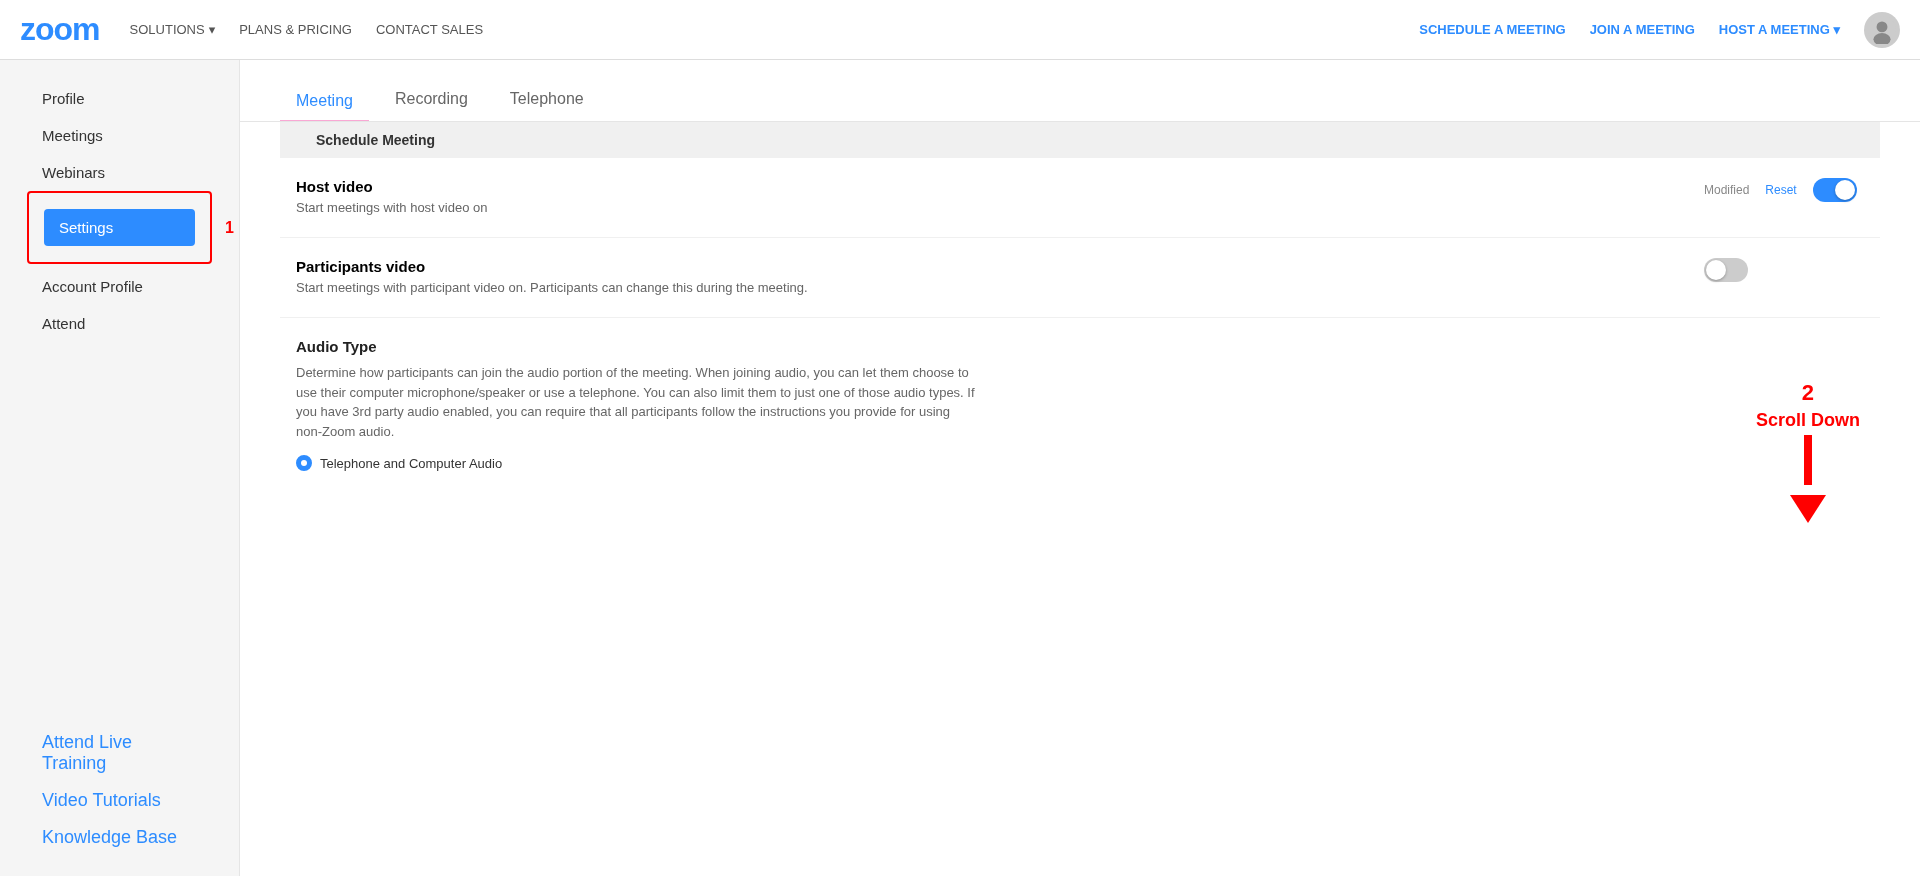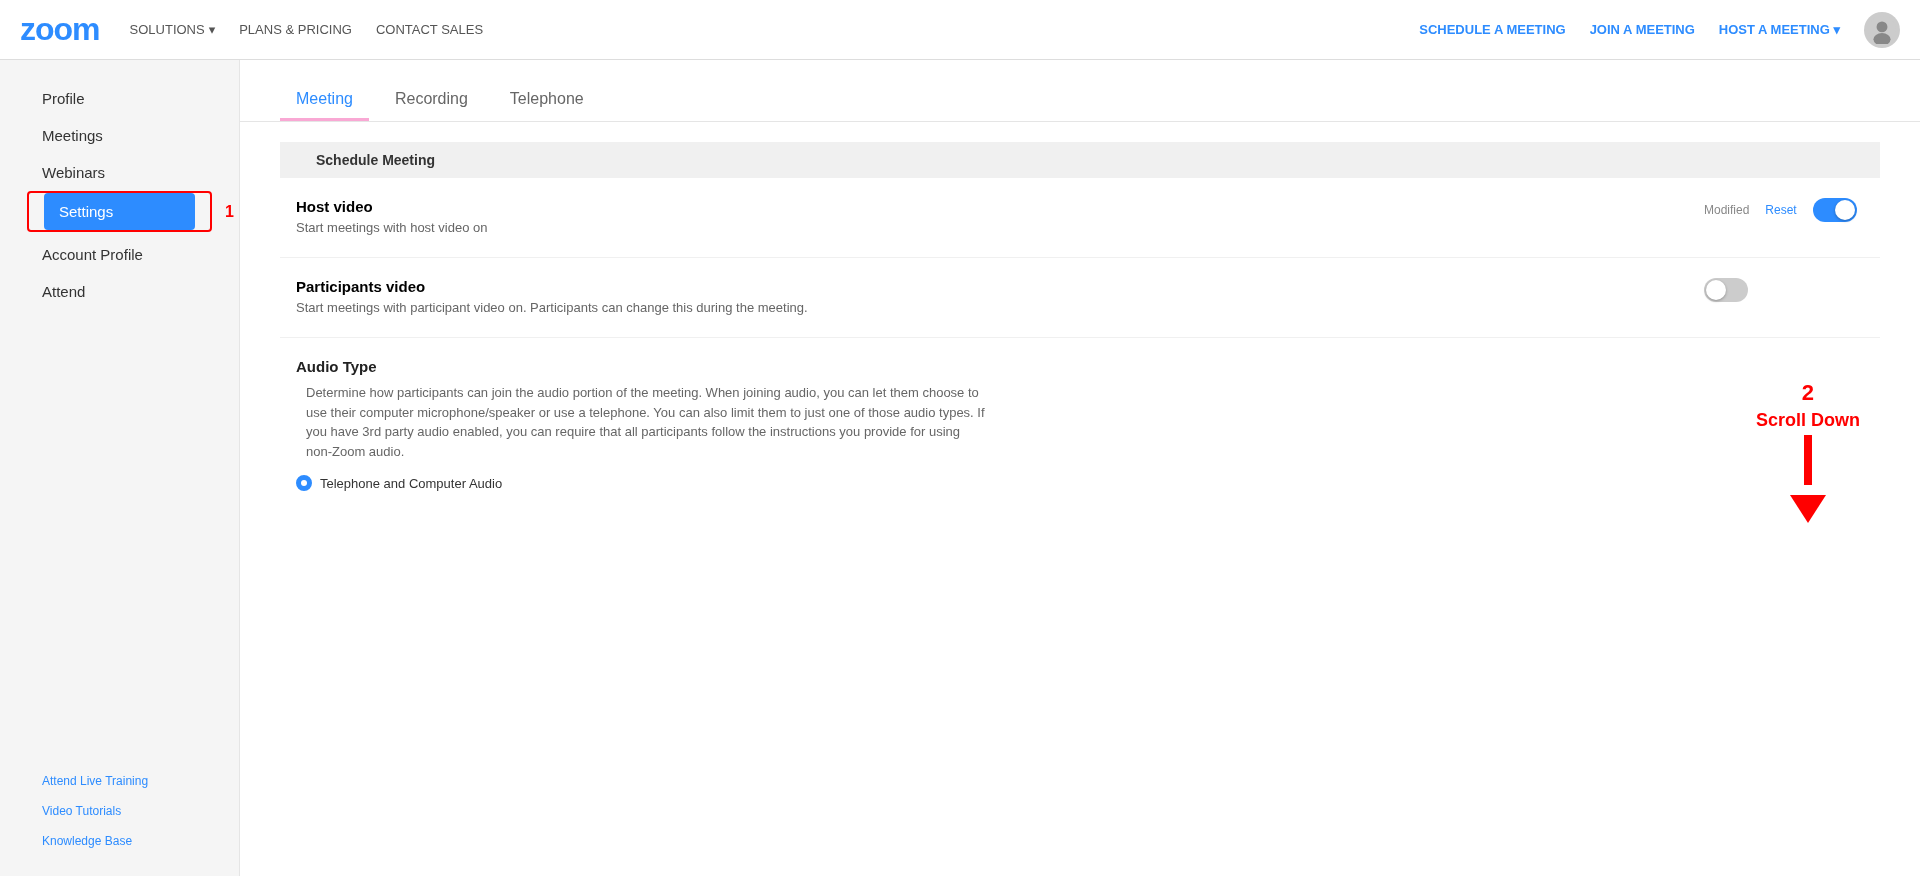--- a/index.html
+++ b/index.html
@@ -79,26 +79,26 @@
     .sidebar-item {
       padding: 10px 30px;
       font-size: 15px;
       color: #333;
       cursor: pointer;
     }
     .sidebar-item.active {
       background: #2D8CFF;
       color: #fff;
       border-radius: 4px;
-      margin: 0 15px;
+      margin: 16px 15px;
       padding: 10px 15px;
     }
     .sidebar-footer-link {
       padding: 8px 30px;
-      font-size: 12px;
+      font-size: 18px;
       color: #2D8CFF;
       cursor: pointer;
     }
 
     
     .settings-highlight-wrapper {
       position: relative;
       margin: 0 15px;
     }
     .settings-highlight-box {
@@ -135,21 +135,21 @@
     .tab {
       padding: 10px 16px;
       font-size: 16px;
       color: #666;
       cursor: pointer;
       border-bottom: 3px solid transparent;
       margin-right: 10px;
     }
     .tab.active {
       color: #2D8CFF;
-      border-bottom: 3px solid #f9a8d4;
+      border-bottom: 1px solid #f9a8d4;
     }
 
     
     .content {
       padding: 0 40px 40px;
       background: #fff;
     }
 
     .section-header {
       background: #f0f0f0;
@@ -239,21 +239,20 @@
       font-weight: 600;
       color: #222;
       margin-bottom: 8px;
     }
     .audio-desc {
       font-size: 13px;
       color: #666;
       line-height: 1.5;
       margin-bottom: 14px;
       max-width: 680px;
-      margin-left: 10px;
     }
     .radio-option {
       display: flex;
       align-items: center;
       gap: 8px;
       margin-bottom: 6px;
     }
     .radio-circle {
       width: 16px;
       height: 16px;
@@ -387,21 +386,21 @@
   <main class="main">
 
     <div class="tabs">
       <div class="tab active">Meeting</div>
       <div class="tab">Recording</div>
       <div class="tab">Telephone</div>
     </div>
 
     <div class="content">
 
-      <div class="section-header" style="margin-top:20px;padding-left:36px;">Schedule Meeting</div>
+      <div class="section-header" style="padding-left:36px;">Schedule Meeting</div>
 
       <div class="setting-row">
         <div class="setting-info">
           <div class="setting-title">Host video</div>
           <div class="setting-desc">Start meetings with host video on</div>
         </div>
         <div class="setting-controls">
           <span class="modified-label">Modified</span>
           <span class="reset-link">Reset</span>
           <div class="toggle">

